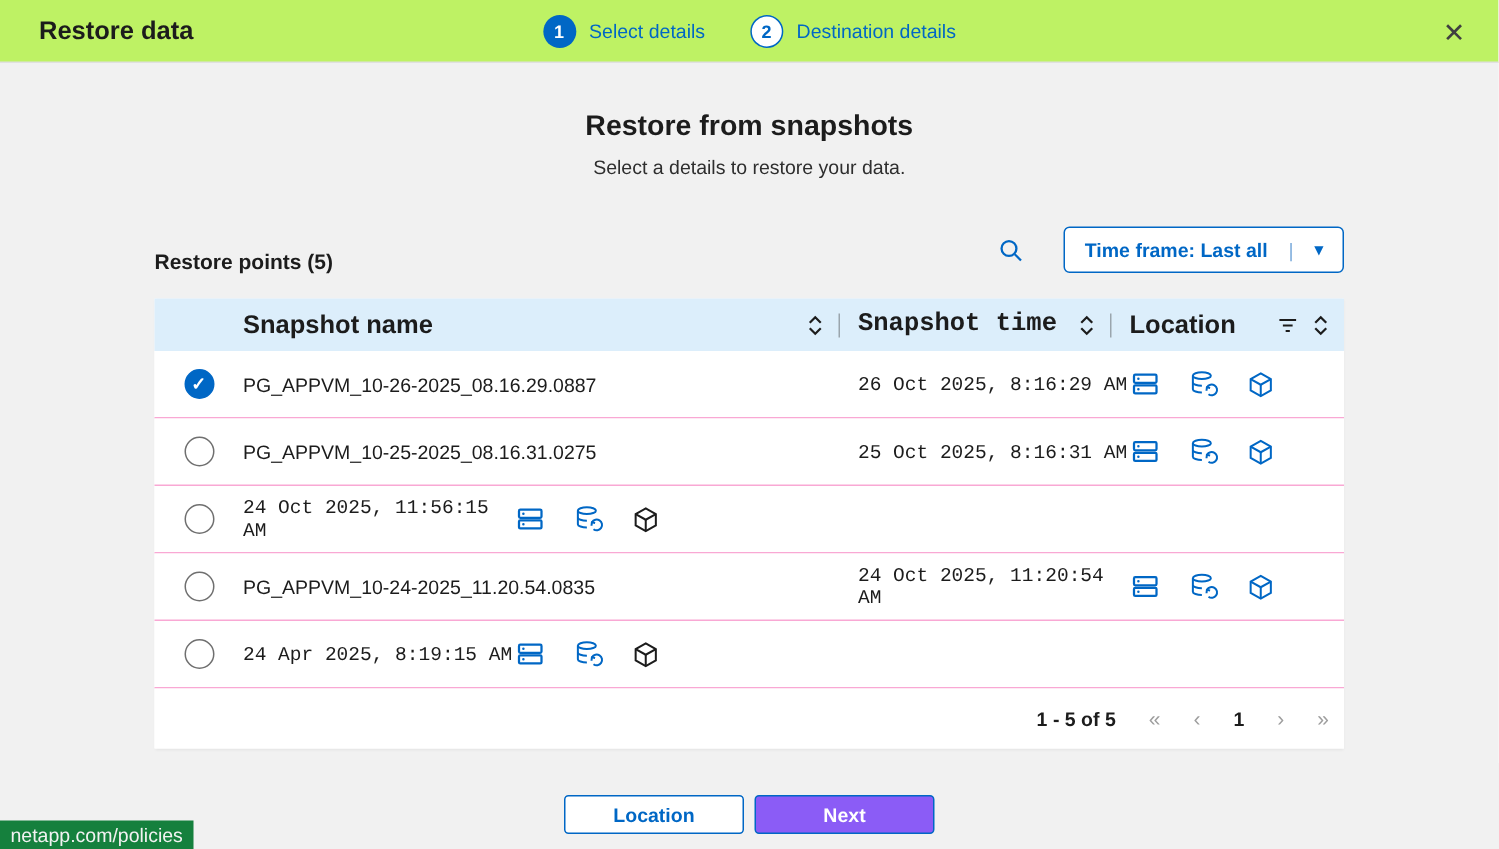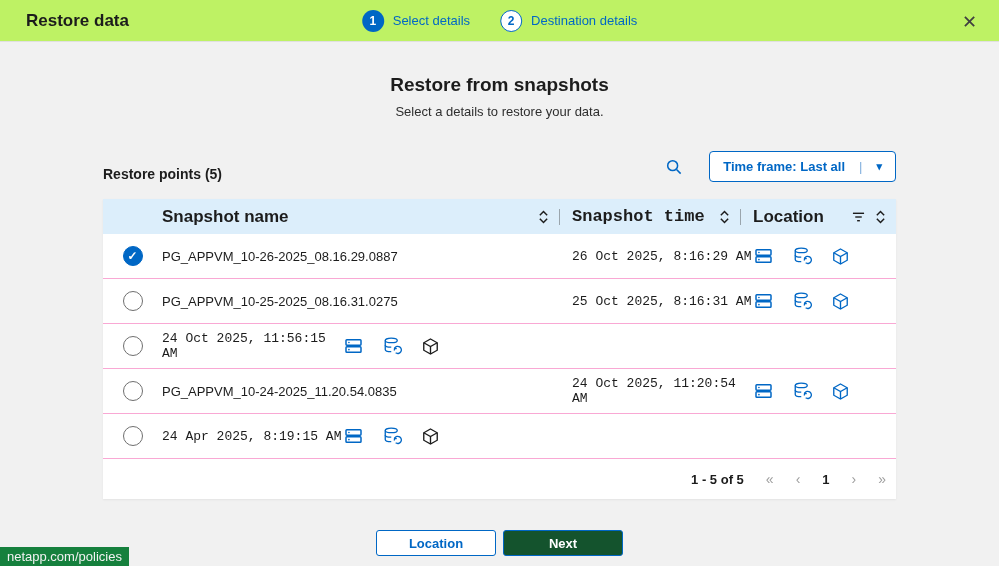--- a/index.html
+++ b/index.html
@@ -50,21 +50,21 @@
 
   .pagination { display:flex; justify-content:flex-end; align-items:center; height:40px; gap:22px; padding-right:10px; font-size:13px; background:#fff; }
   .page-range { font-weight:700; }
   .pg-btn { background:none; border:none; color:#9e9e9e; font-size:14px; cursor:pointer; padding:0; font-family:inherit; }
   .pg-current { font-weight:700; color:#1c1c1c; }
 
   
   .footer { position:absolute; bottom:10px; left:0; right:0; display:flex; justify-content:center; gap:7px; }
   .btn { height:26px; min-width:120px; font-size:13px; font-weight:700; border-radius:3px; cursor:pointer; font-family:inherit; display:flex; align-items:center; justify-content:center; }
   .btn-outline { background:#fff; border:1px solid #0067C5; color:#0067C5; }
-  .btn-primary { background:#14532d; border:1px solid #0067C5; color:#fff; }
+  .btn-primary { background:#8b5cf6; border:1px solid #0067C5; color:#fff; }
 
   .statusbar { position:absolute; left:0; bottom:0; background:#15803d; color:#f2f2f2; font-size:13px; padding:2px 7px; }
 </style>
 </head>
 <body>
 
 <div class="app">
 
   <header class="topbar">
     <h1 class="topbar-title">Restore data</h1>

